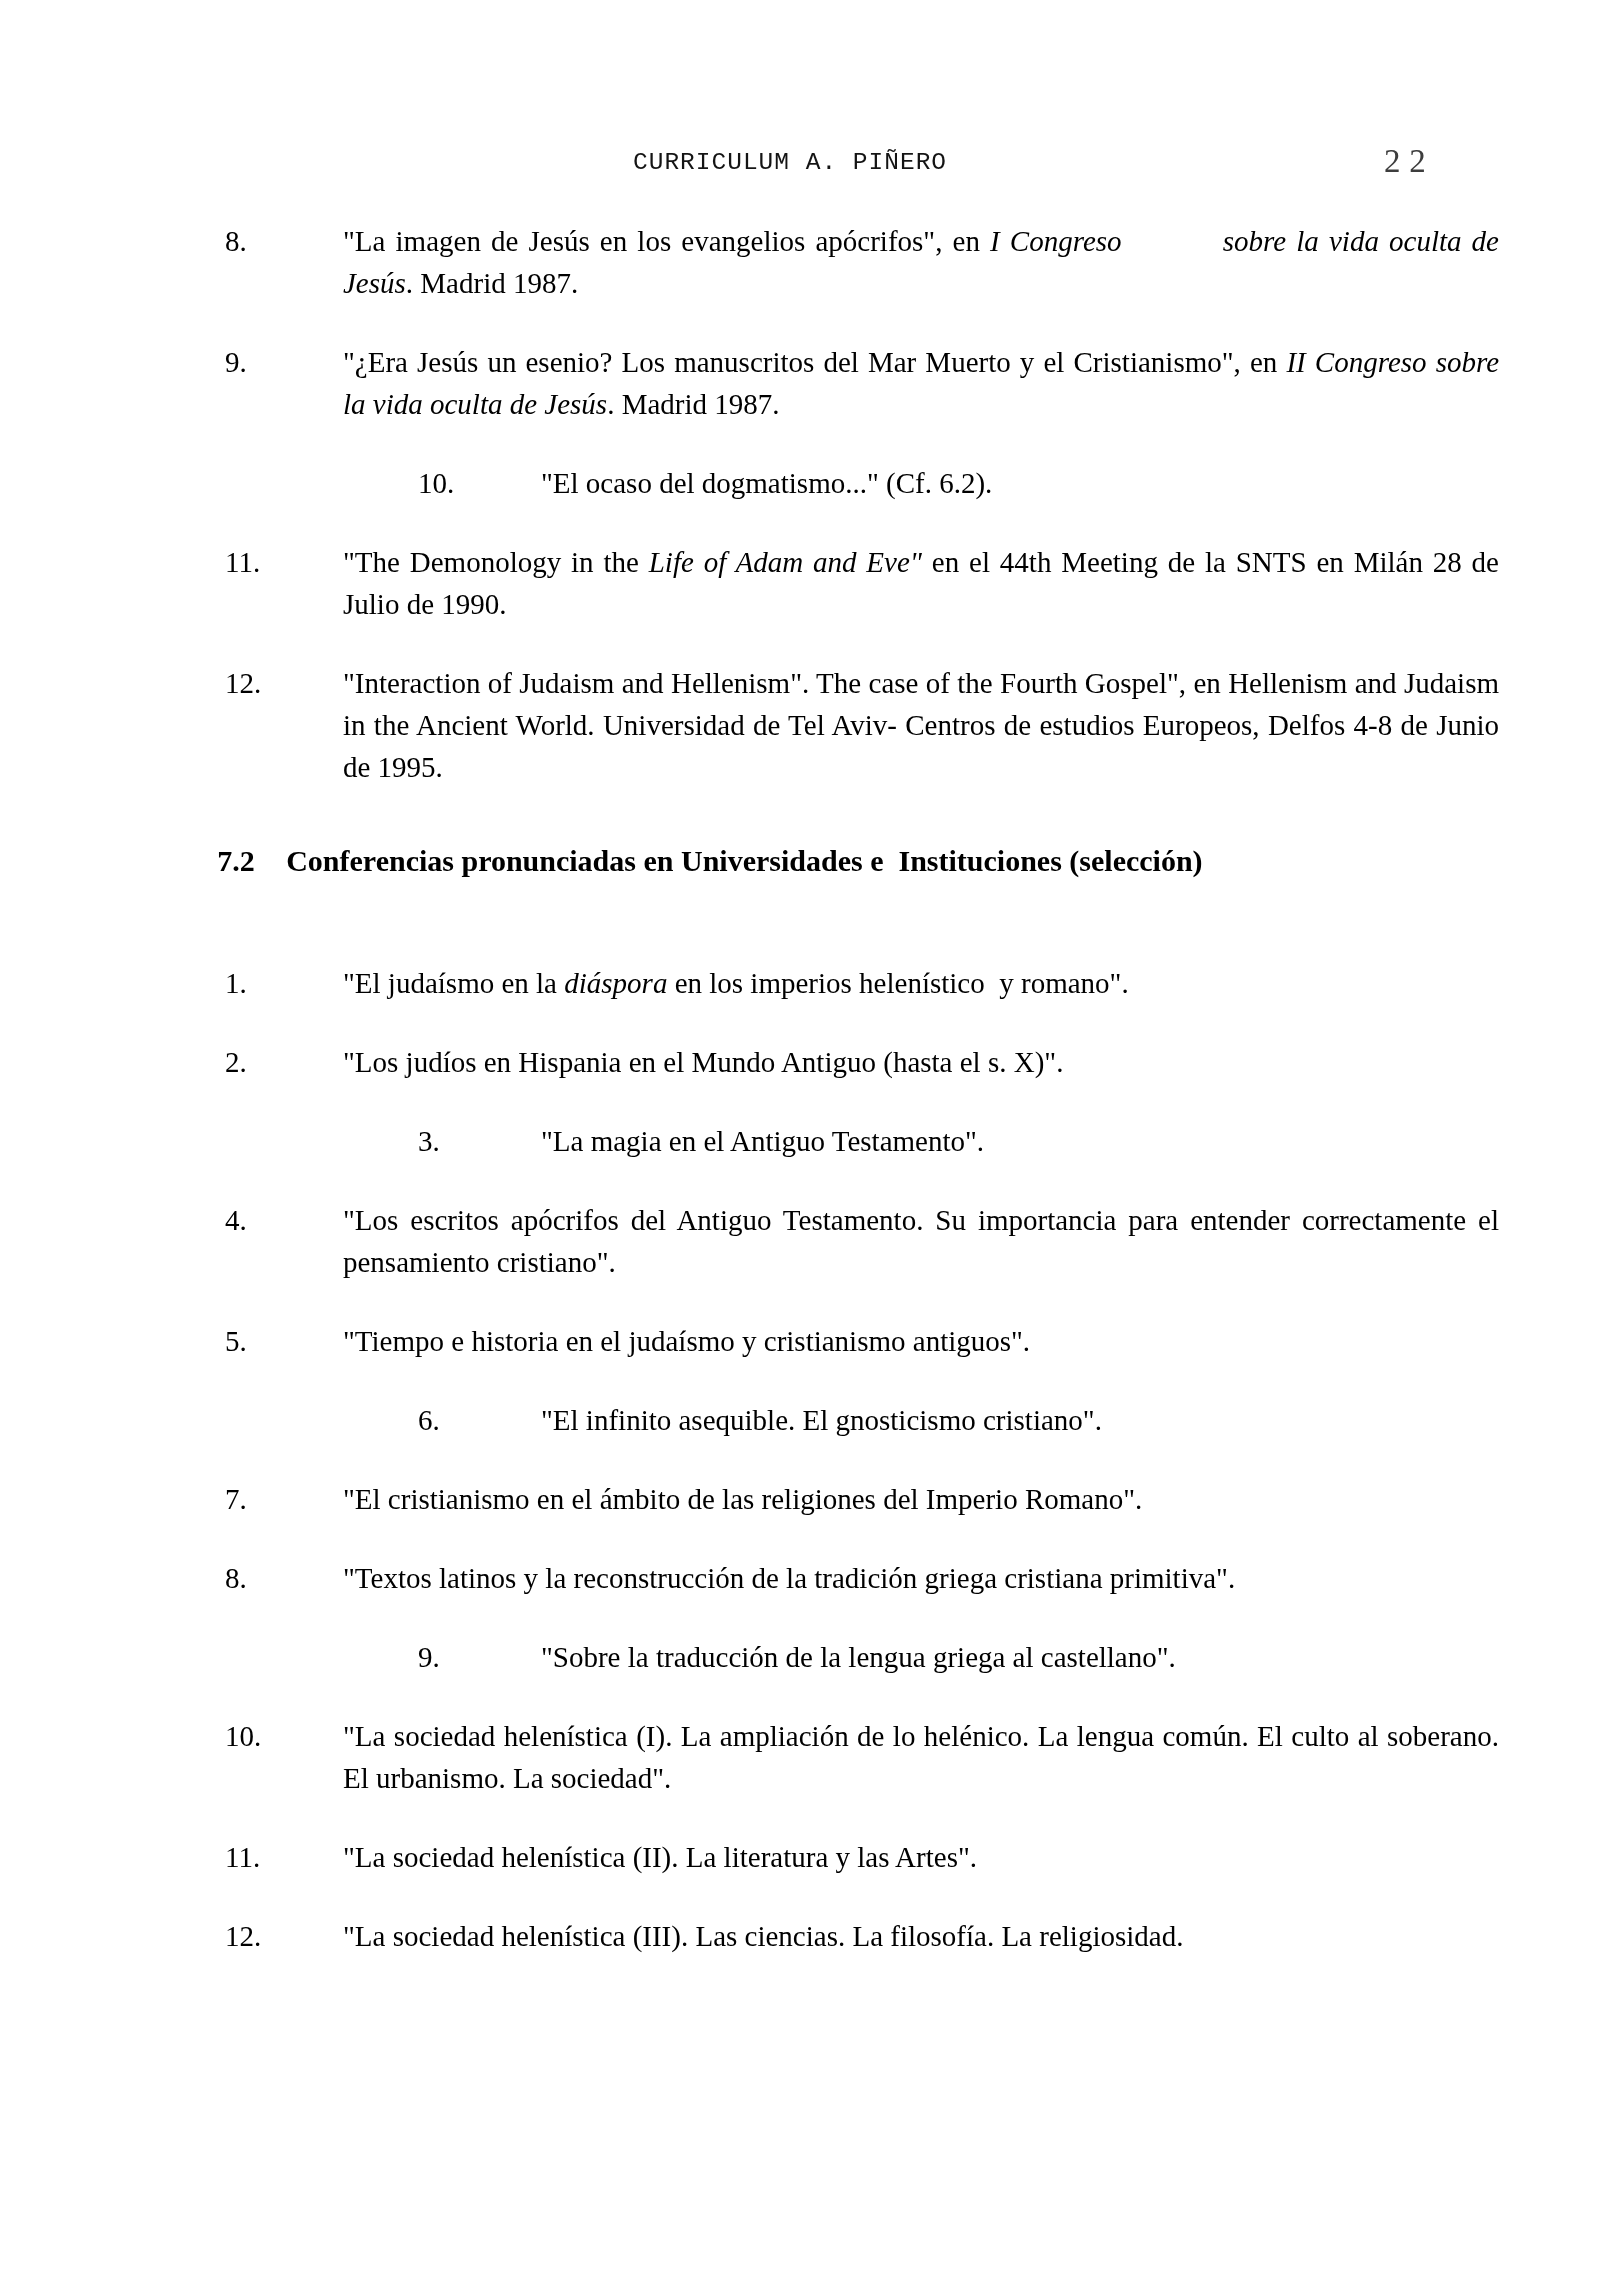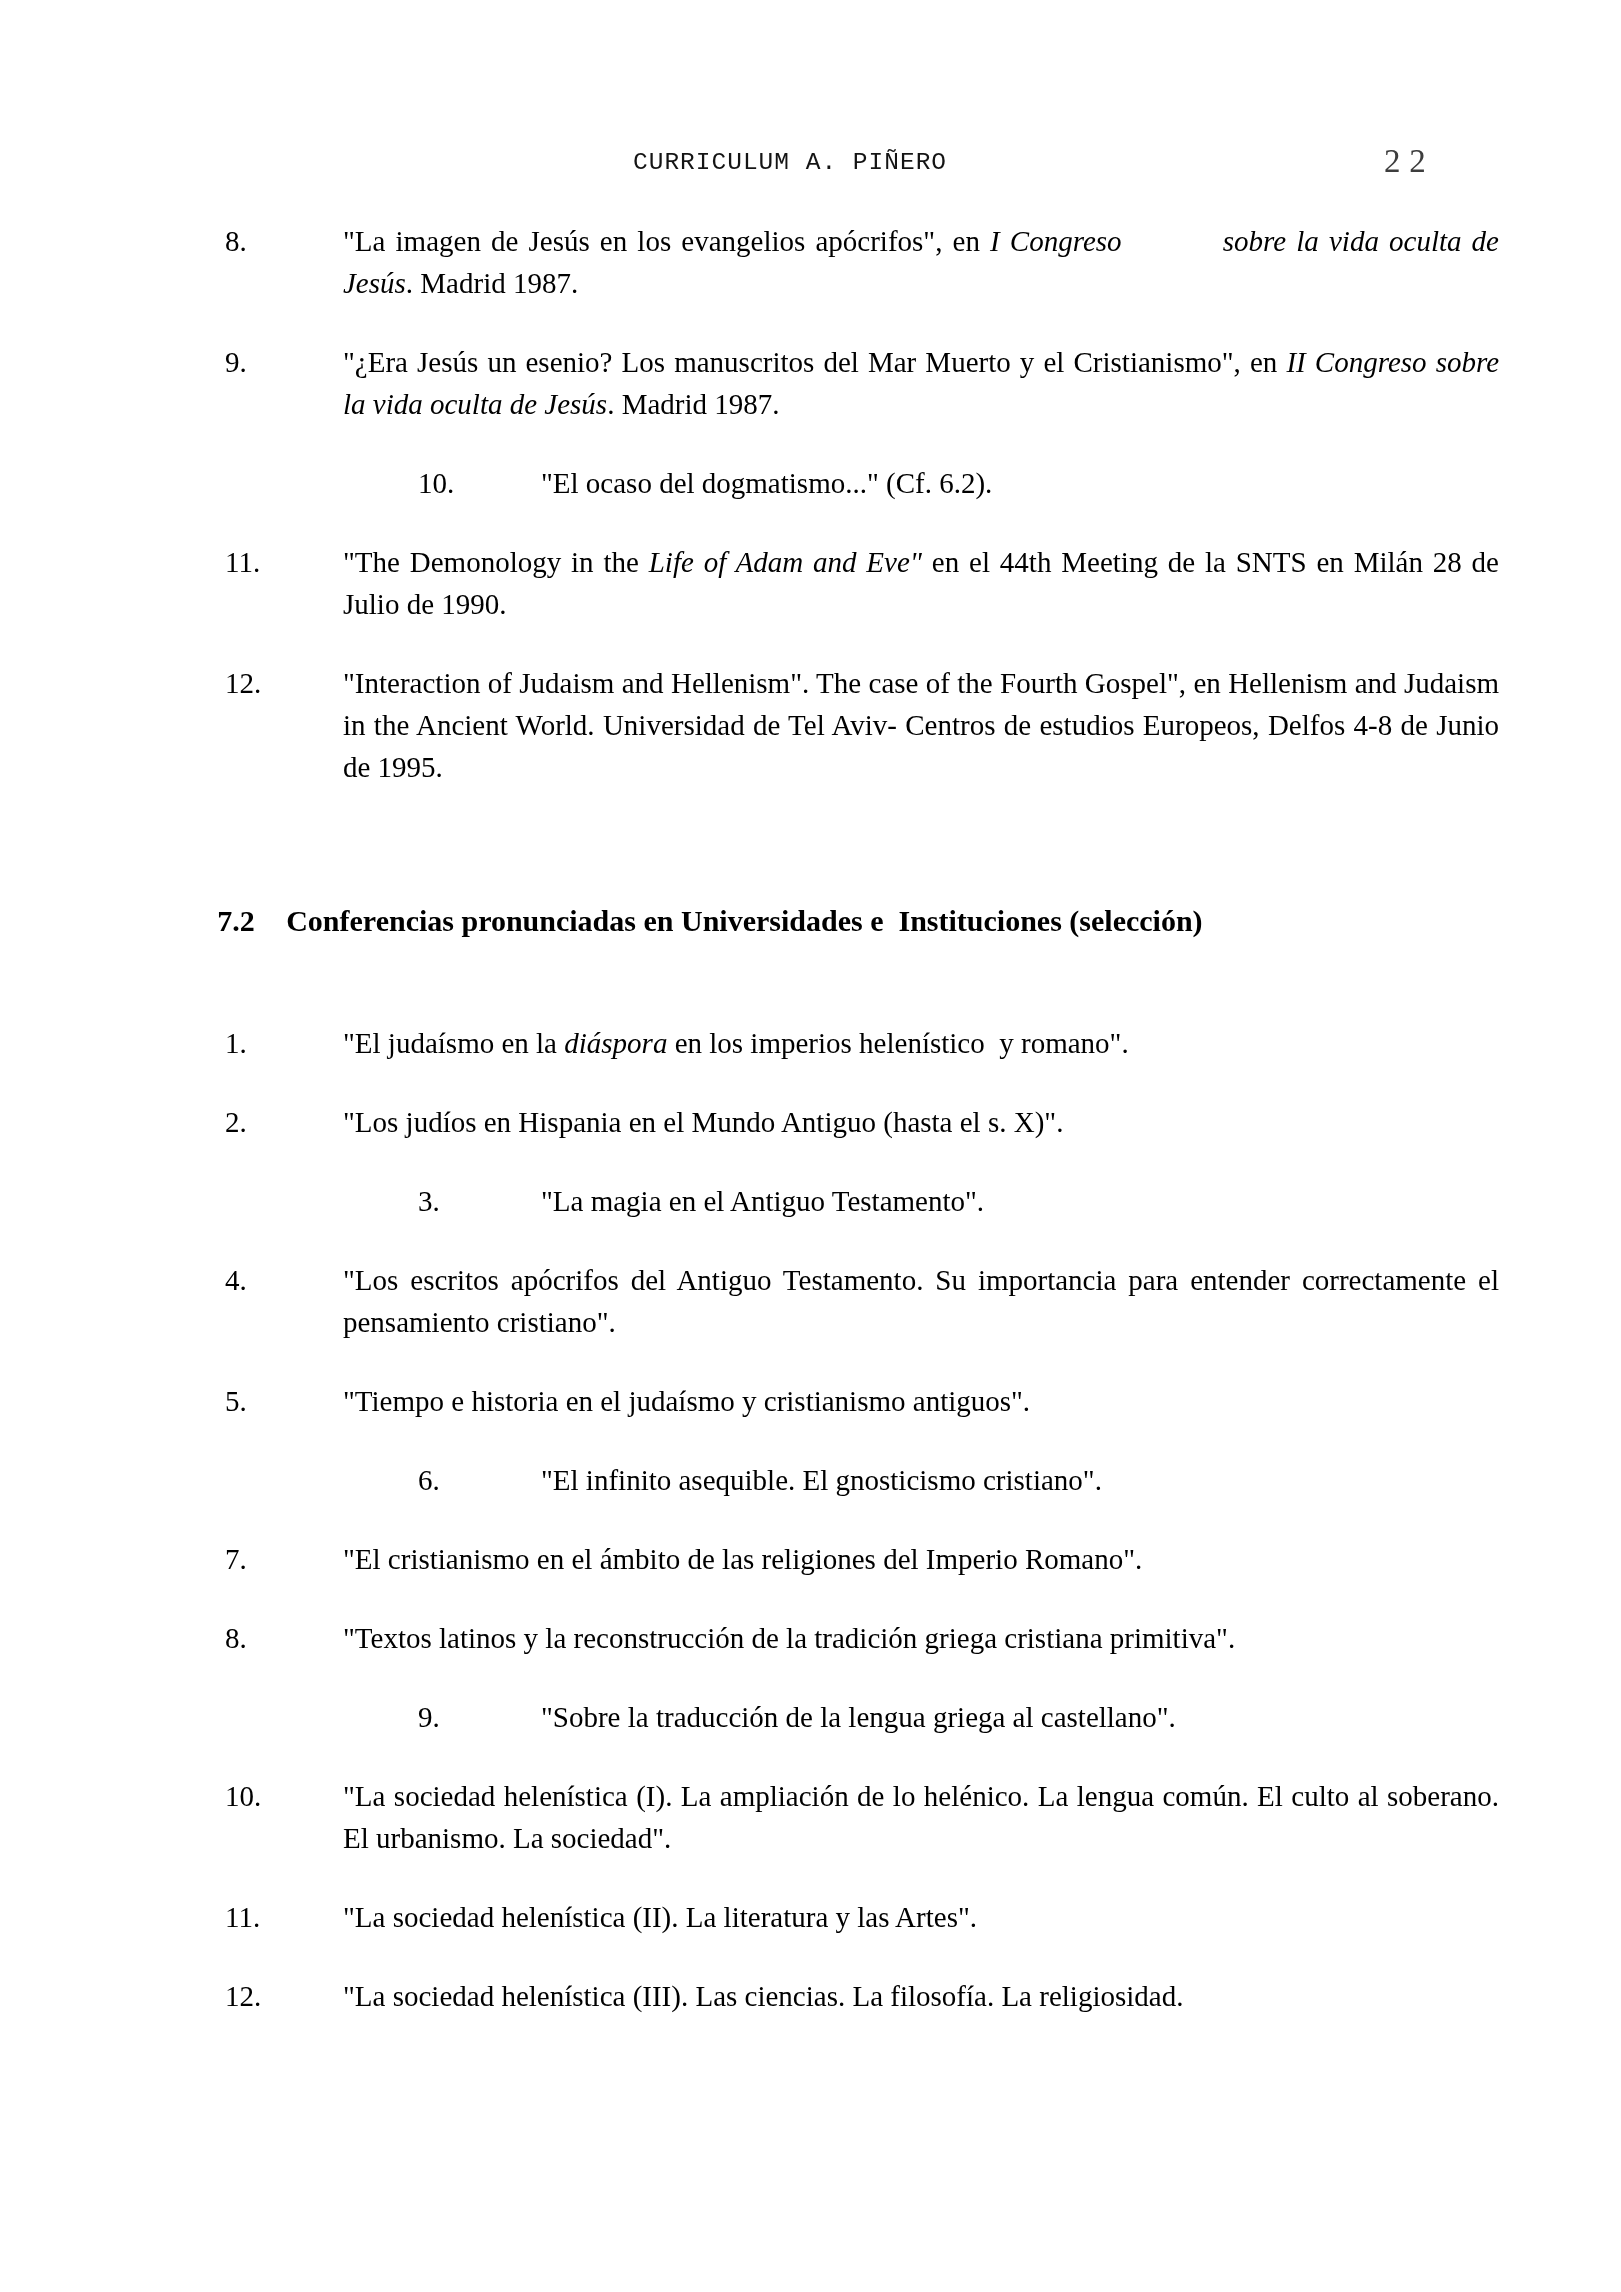--- a/index.html
+++ b/index.html
@@ -43,21 +43,21 @@
   }
   .item { display: flex; margin-bottom: 37px; }
   .num  { flex: 0 0 118px; }
   .item.indent { padding-left: 193px; }
   .item.indent .num { flex: 0 0 123px; }
   .txt  { flex: 1; text-align: justify; }
   .item.indent .txt { text-align: left; }
   .txt i { font-style: italic; }
   .section-heading {
     display: flex;
-    margin: 112px 0 80px -7.8px;
+    margin: 52px 0 80px -7.8px;
     font-weight: bold;
     font-size: 30px;
     line-height: 42px;
     align-items: center;
   }
   .sec-num { flex: 0 0 69px; }
   .sec-title { flex: 1; }
 </style>
 </head>
 <body>

